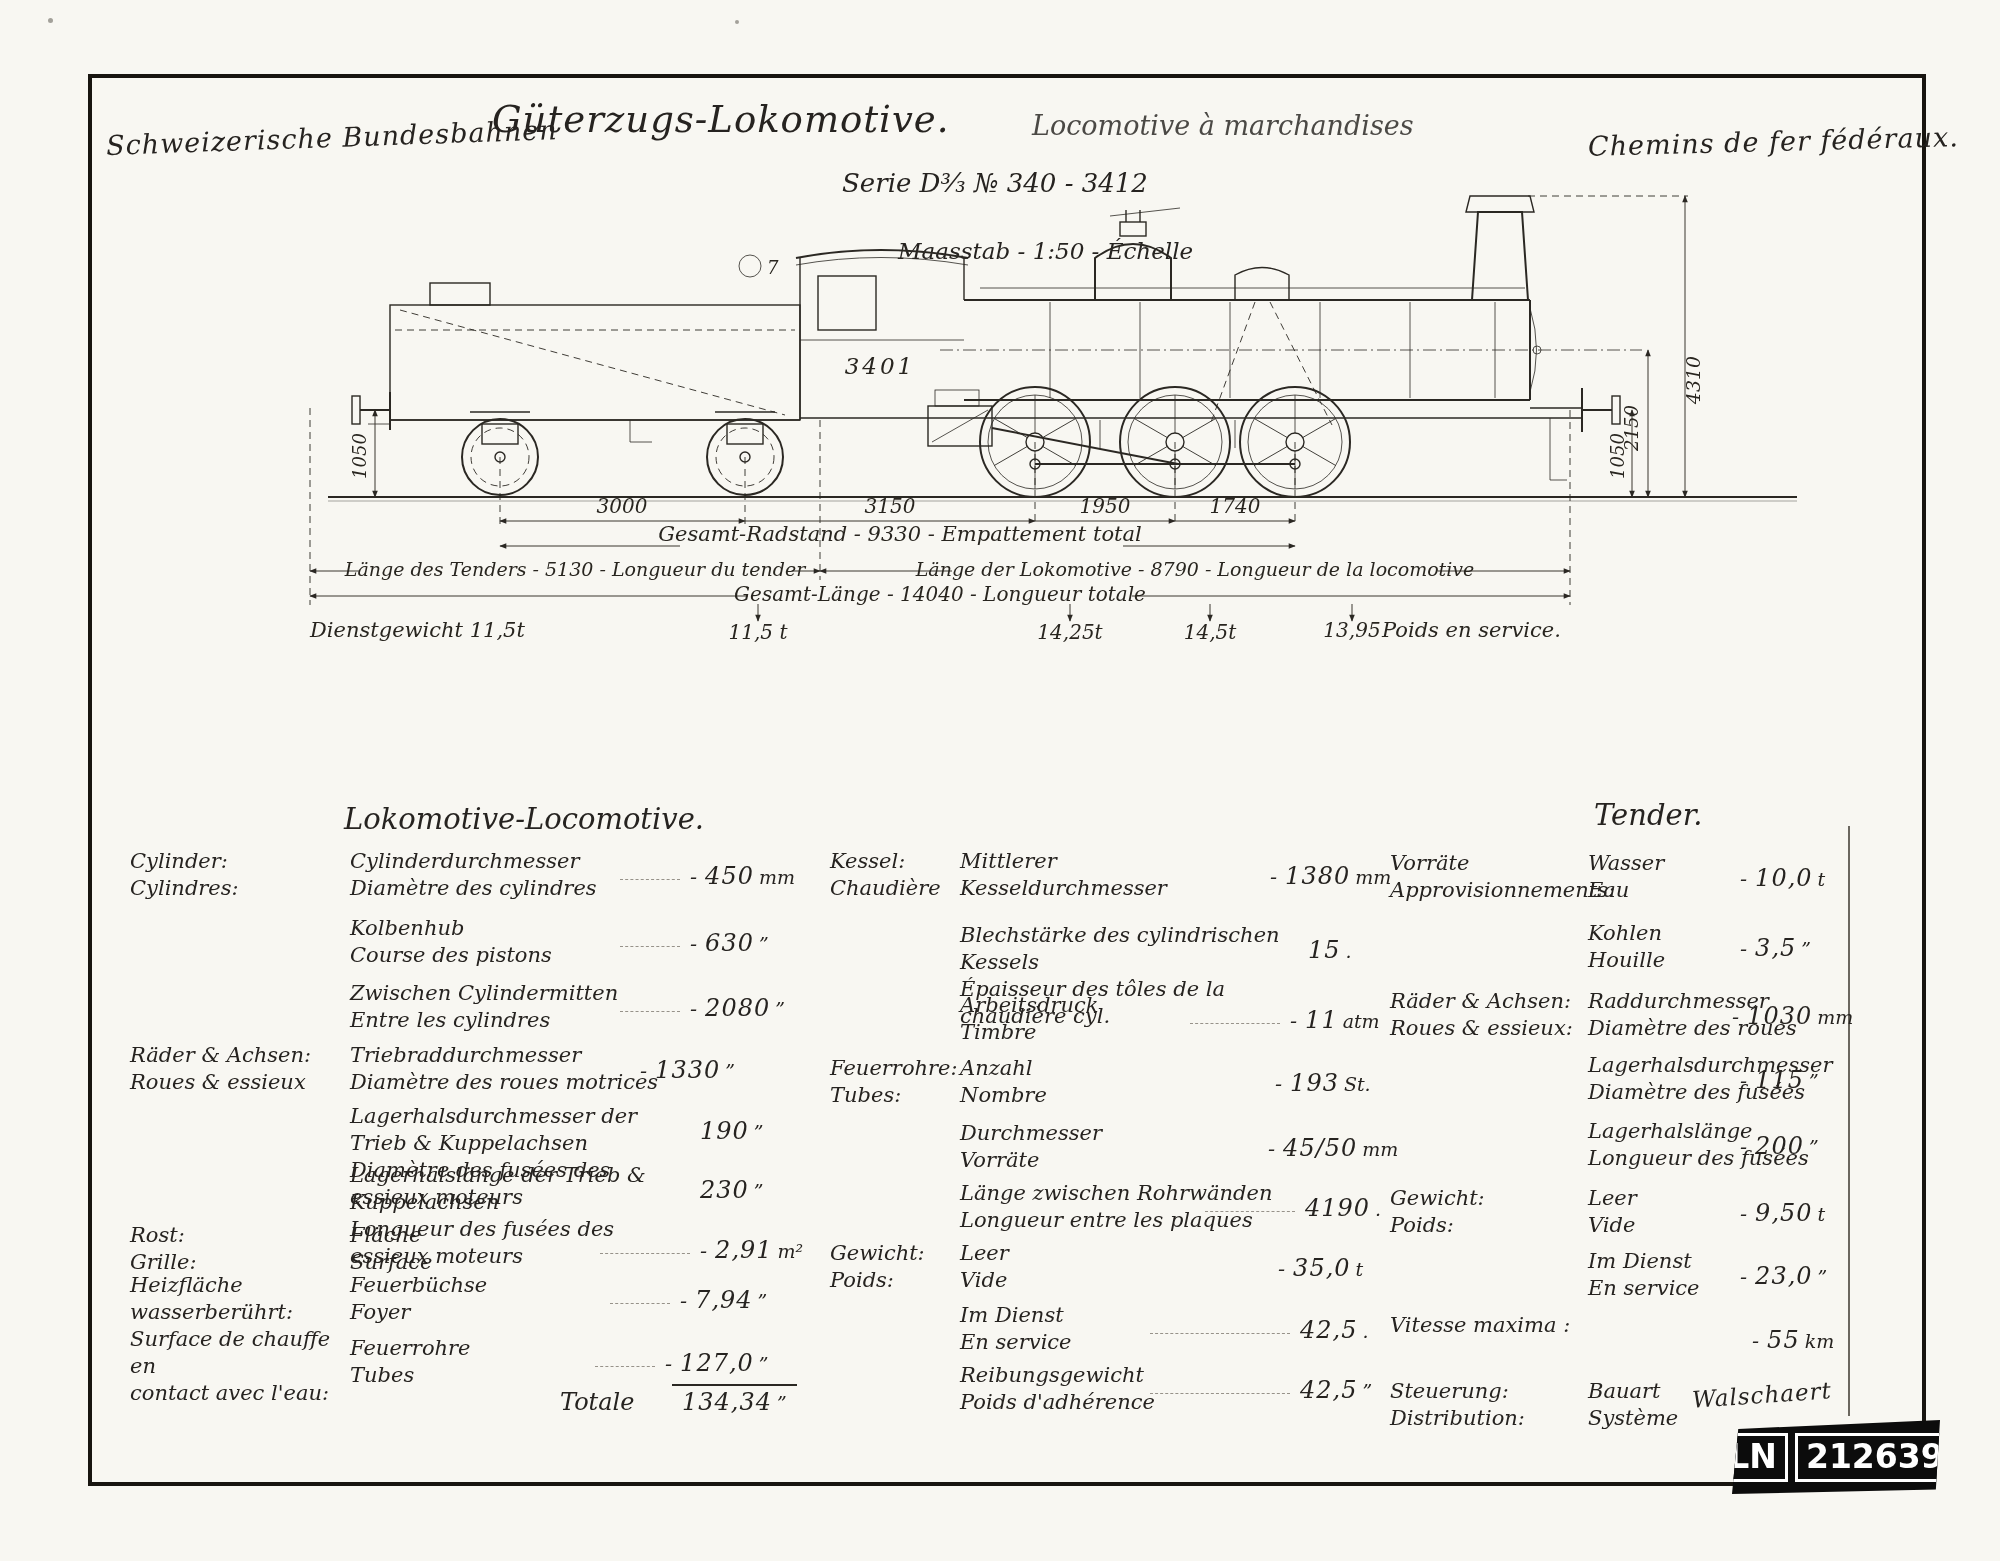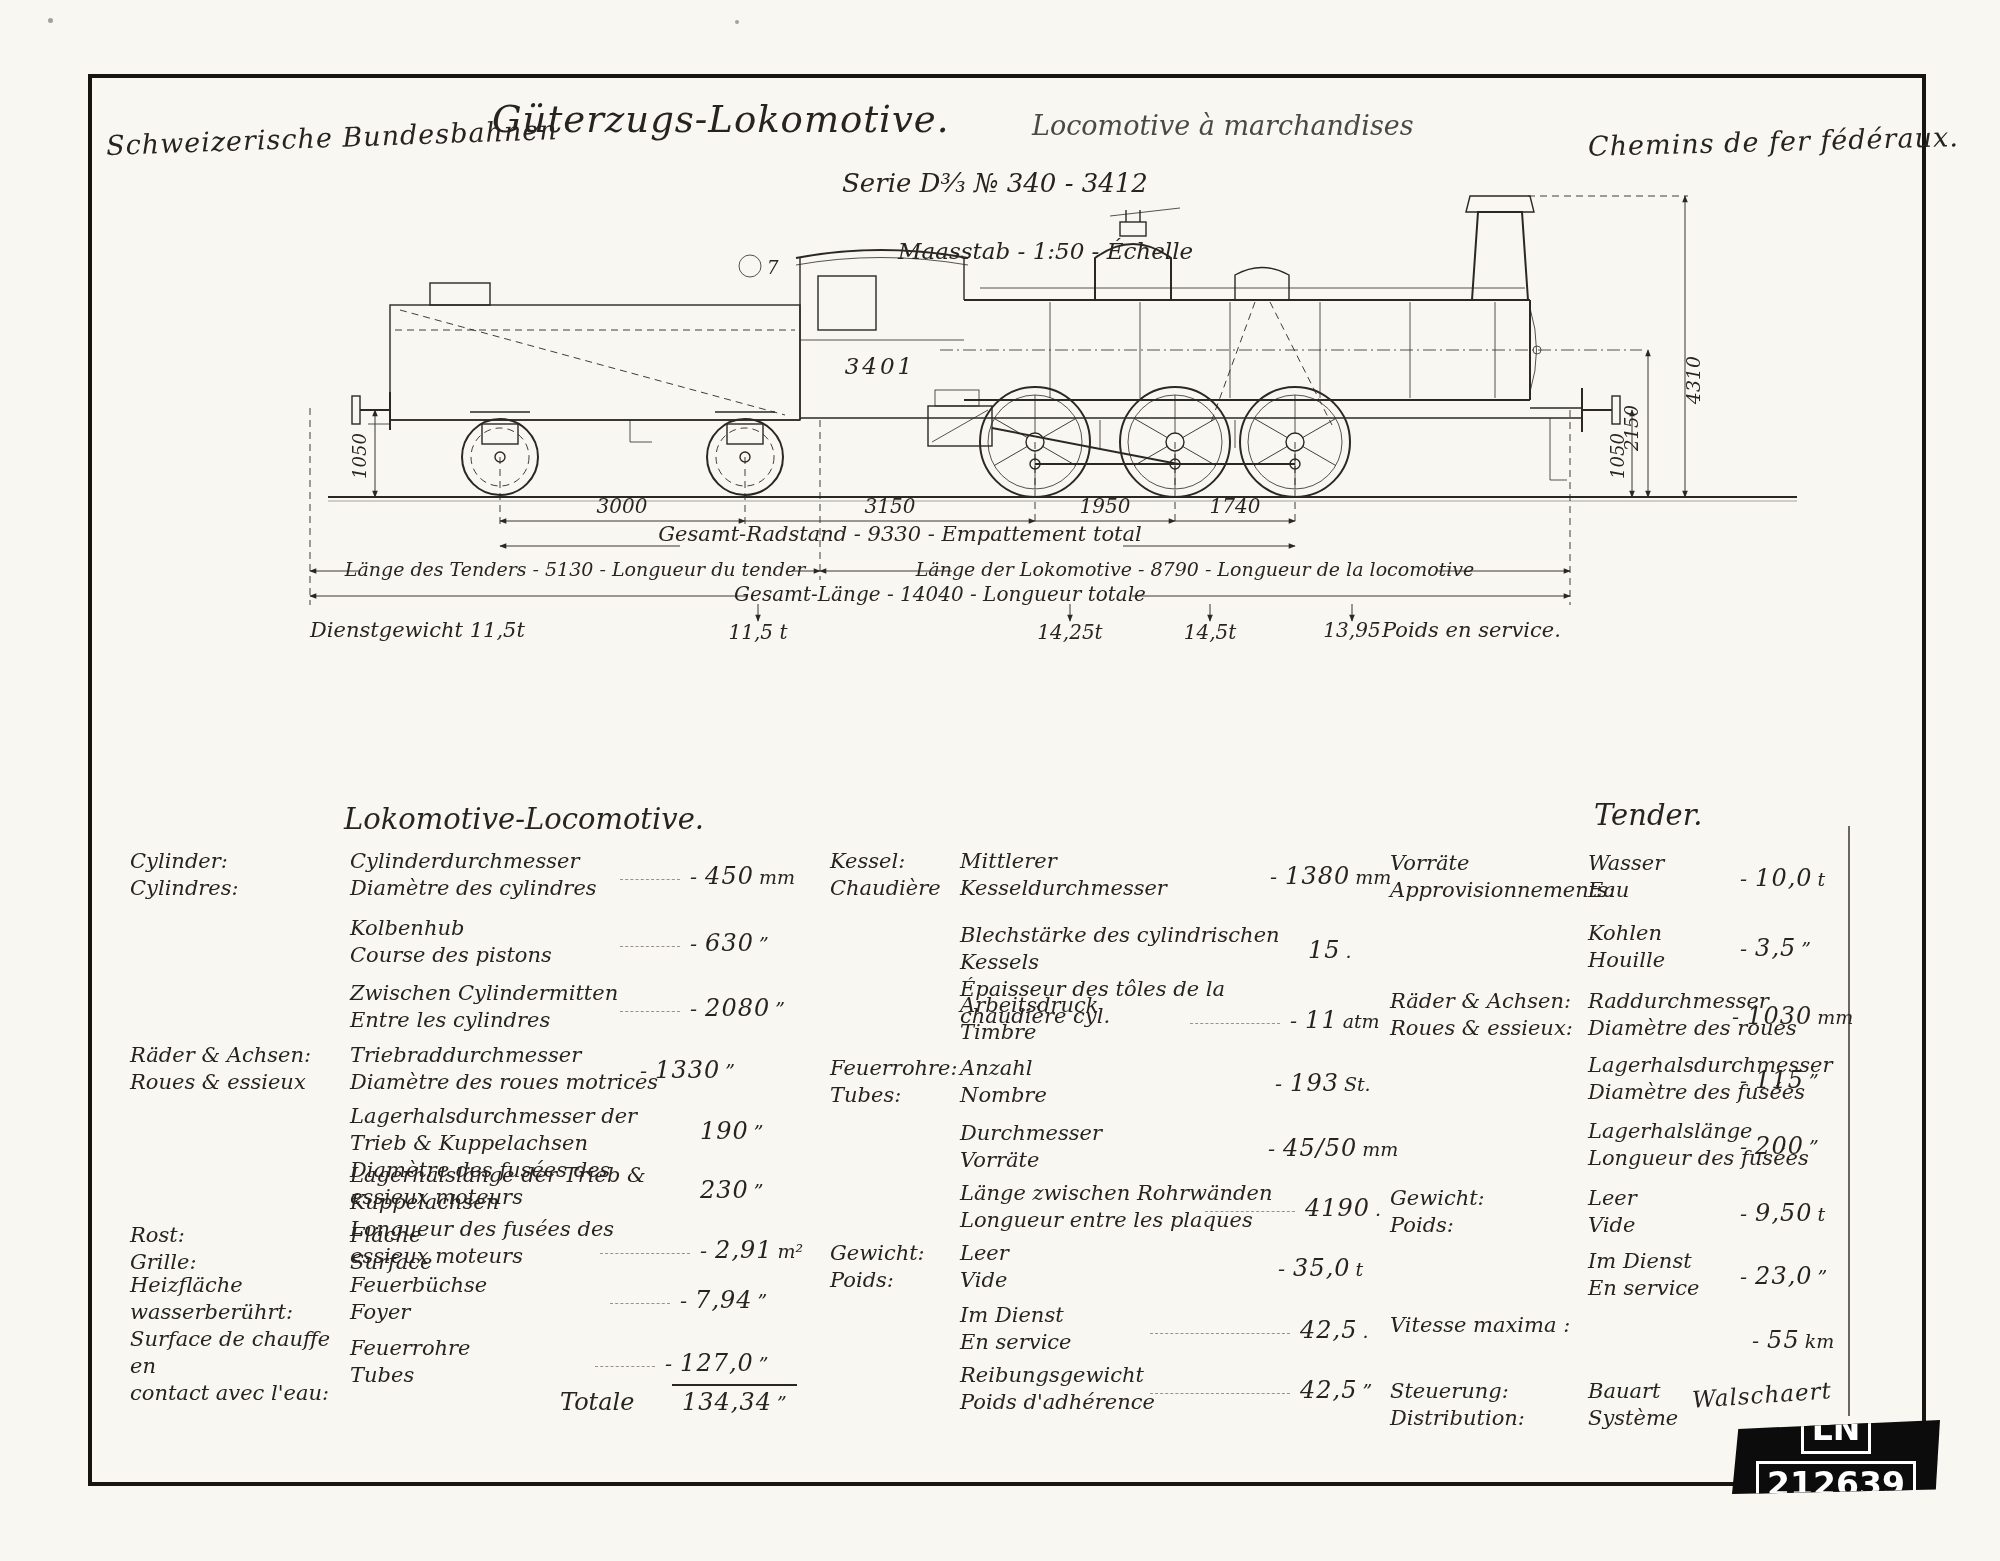--- a/index.html
+++ b/index.html
@@ -28,21 +28,21 @@
   .lead{display:inline-block;border-bottom:1.5px dashed #97928a;height:1px;
         vertical-align:4px;margin-right:10px;}
   .w60{width:60px}.w90{width:90px}.w140{width:140px}
   .vrule{position:absolute;width:2px;background:#524d45;opacity:.85;}
   
   .tot-val{border-top:2.5px solid #2b2823;padding:2px 10px 0 10px;}
   
   .stamp{position:absolute;left:1732px;top:1420px;width:208px;height:74px;background:#0c0c0c;
          display:flex;align-items:center;justify-content:center;gap:7px;
          clip-path:polygon(3% 12%,100% 0%,98% 94%,0% 100%);
-         font-family:"DejaVu Sans","Liberation Sans",sans-serif;font-weight:bold;flex-direction:column;}
+         font-family:"DejaVu Sans","Liberation Sans",sans-serif;font-weight:bold;}
   .stamp .box{border:3px solid #ffffff;color:#ffffff;font-size:33px;line-height:1;
               padding:4px 8px 6px 8px;background:#0c0c0c;}
   
   svg text{font-family:"DejaVu Serif","Liberation Serif",serif;font-style:italic;fill:#28251f;}
   .ln{stroke:#2b2823;fill:none;stroke-width:1.4;}
   .ln2{stroke:#2b2823;fill:none;stroke-width:2;}
   .thin{stroke:#2b2823;fill:none;stroke-width:.8;}
   .dsh{stroke:#2b2823;fill:none;stroke-width:.9;stroke-dasharray:7 5;}
   .ddot{stroke:#2b2823;fill:none;stroke-width:.8;stroke-dasharray:13 4 2 4;}
   .dim{stroke:#3a362f;fill:none;stroke-width:1;}

